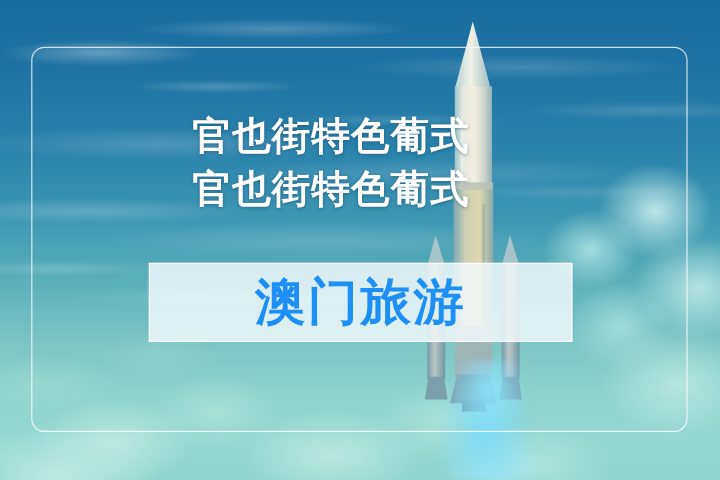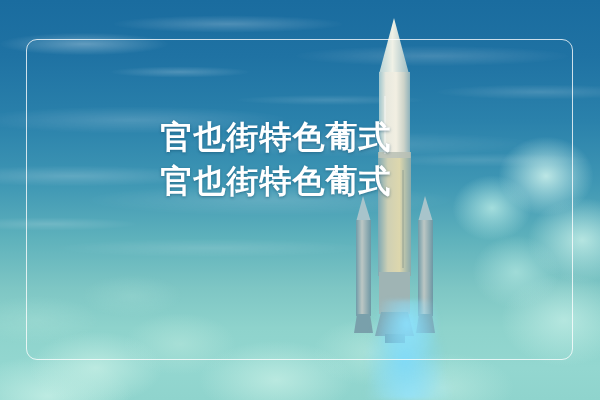--- a/index.html
+++ b/index.html
@@ -117,21 +117,21 @@
     border: 1px solid rgba(255,255,255,.78);
     border-radius: 11px;
     box-sizing: border-box;
     pointer-events: none;
   }
 
   
   .headline {
     position: absolute;
     left: 0;
-    top: 116px;
+    top: 92px;
     width: 552px;
     text-align: center;
     line-height: 1.36;
     font-size: 32px;
     font-weight: 700;
     color: #ffffff;
     letter-spacing: 1px;
     text-shadow: 0 1px 3px rgba(10,60,90,.45);
     white-space: nowrap;
   }
@@ -226,14 +226,17 @@
 
   <div class="plume"></div>
 
   <div class="frame"></div>
 
   <div class="headline">
     <span class="ln">官也街特色葡式</span>
     <span class="ln">官也街特色葡式</span>
   </div>
 
+  <div class="band">
+    <span class="band-text">澳门旅游</span>
+  </div>
 
 </div>
 
 </body></html>

